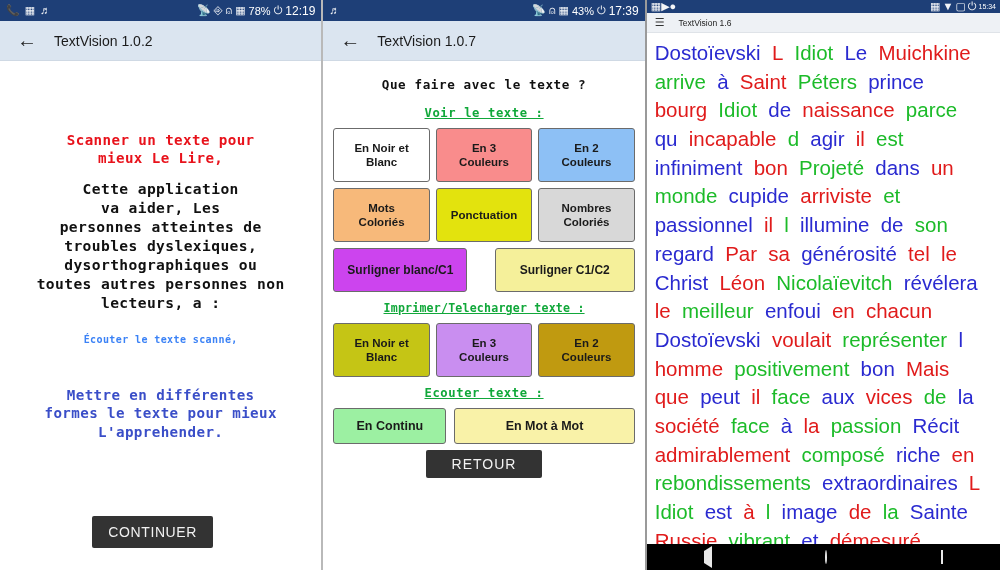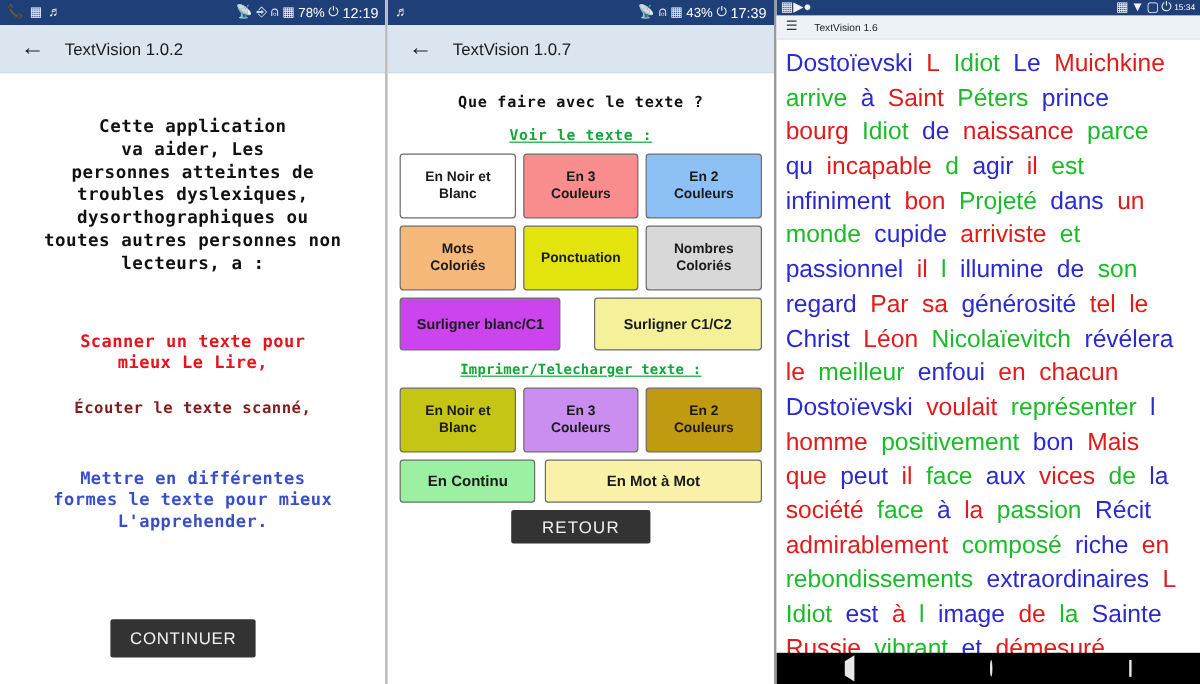--- a/index.html
+++ b/index.html
@@ -26,21 +26,21 @@
           box-sizing:border-box;border-bottom:1px solid #cfd9e4;}
   .appbar .nav{width:26px;height:26px;display:flex;align-items:center;justify-content:center;
                font-size:20px;color:#222;}
   .appbar .title{margin-left:14px;font-size:14px;color:#1b1b1b;font-weight:400;}
 
   
   .p1-body{padding-top:24px;text-align:center;font-family:"DejaVu Sans Mono","Liberation Mono",monospace;}
   .p1-block{font-weight:bold;letter-spacing:0.4px;line-height:1.30;}
   .blk-intro{font-size:14.6px;color:#111;margin:12px 8px 0 8px;}
   .blk-red{font-size:14.2px;color:#e8121b;margin:46px 10px 0 10px;}
-  .blk-green{font-size:13px;color:#7f1d1d;margin:20px 6px 0 6px;}
+  .blk-green{font-size:10px;color:#3b82f6;margin:20px 6px 0 6px;}
   .blk-blue{font-size:14.2px;color:#3a4ec8;margin:40px 6px 0 6px;}
   .p1-btn-wrap{position:absolute;left:0;right:16px;bottom:22px;display:flex;justify-content:center;}
   .dark-btn{background:#333333;color:#f2f2f2;border:none;font-family:"Liberation Sans",sans-serif;
             font-size:14px;letter-spacing:.6px;padding:8px 16px;border-radius:2px;cursor:pointer;}
 
   
   .p2-body{padding:10px 10px 0 10px;font-family:"DejaVu Sans Mono","Liberation Mono",monospace;}
   .p2-q{text-align:center;font-size:12.6px;font-weight:bold;color:#111;letter-spacing:.6px;margin:6px 0 14px;}
   .sec-label{text-align:center;font-size:12.2px;font-weight:bold;color:#11a83a;letter-spacing:.6px;
              text-decoration:underline;margin:9px 0 8px;}
@@ -107,29 +107,29 @@
         <span class="sb-time">12:19</span>
       </div>
     </div>
 
     <div class="appbar">
       <div class="nav">←</div>
       <div class="title">TextVision 1.0.2</div>
     </div>
 
     <div class="p1-body">
+      <div class="p1-block blk-red" style="white-space:pre-line;">Scanner un texte pour
+mieux Le Lire,</div>
       <div class="p1-block blk-intro" style="white-space:pre-line;">Cette application
 va aider, Les
 personnes atteintes de
 troubles dyslexiques,
 dysorthographiques ou
 toutes autres personnes non
 lecteurs, a :</div>
-      <div class="p1-block blk-red" style="white-space:pre-line;">Scanner un texte pour
-mieux Le Lire,</div>
       <div class="p1-block blk-green" style="white-space:pre-line;">Écouter le texte scanné,</div>
       <div class="p1-block blk-blue" style="white-space:pre-line;">Mettre en différentes
 formes le texte pour mieux
 L'apprehender.</div>
     </div>
 
     <div class="p1-btn-wrap">
       <button class="dark-btn">CONTINUER</button>
     </div>
   </div>
@@ -207,20 +207,21 @@
         <div class="btn3" style="background:#c98ef0">
             <span style="white-space:pre-line;">En 3
 Couleurs</span>
           </div>
         <div class="btn3" style="background:#c09a10">
             <span style="white-space:pre-line;">En 2
 Couleurs</span>
           </div>
       </div>
 
+      <div class="sec-label">Ecouter texte :</div>
 
       <div class="brow3">
         <div class="btn2 ec-a" style="background:#9cf0a2">
             <span>En Continu</span>
           </div>
         <div class="btn2 ec-b" style="background:#f9f2a8">
             <span>En Mot à Mot</span>
           </div>
       </div>
 

